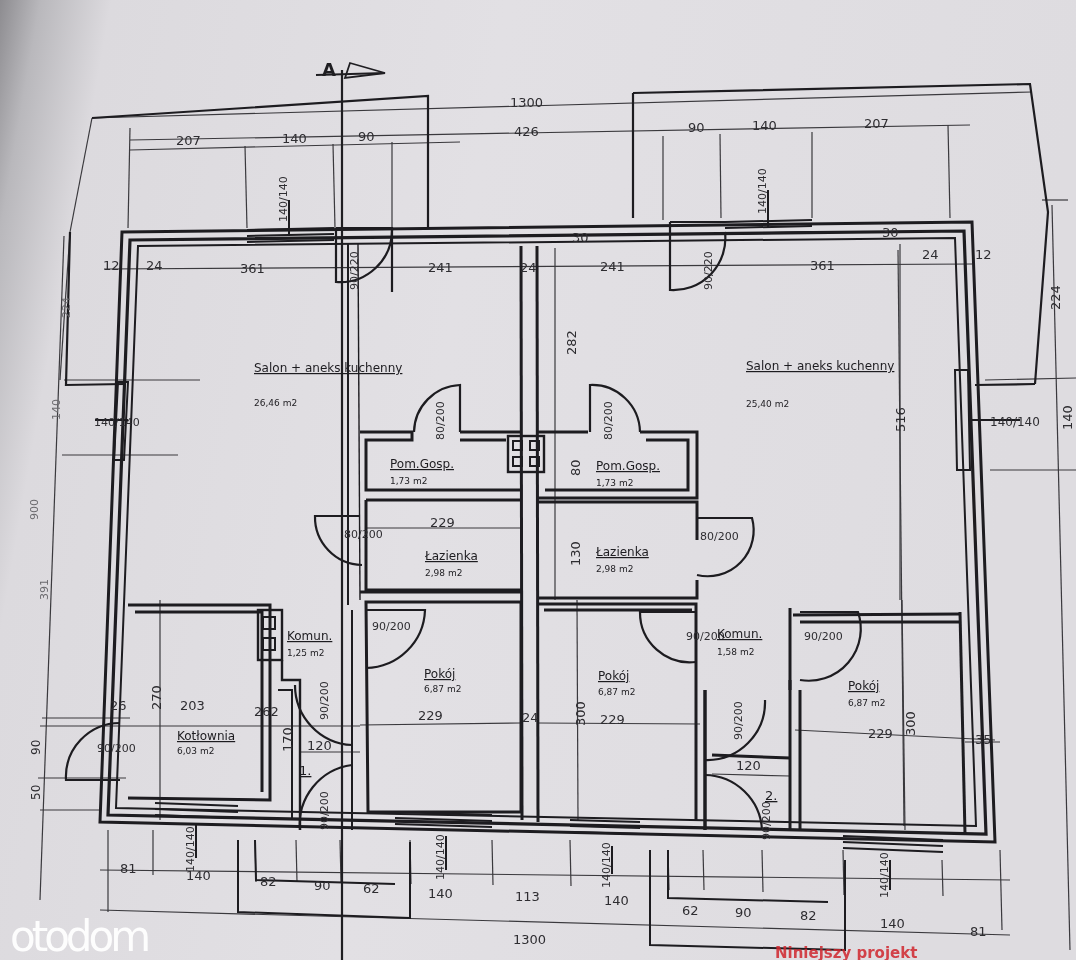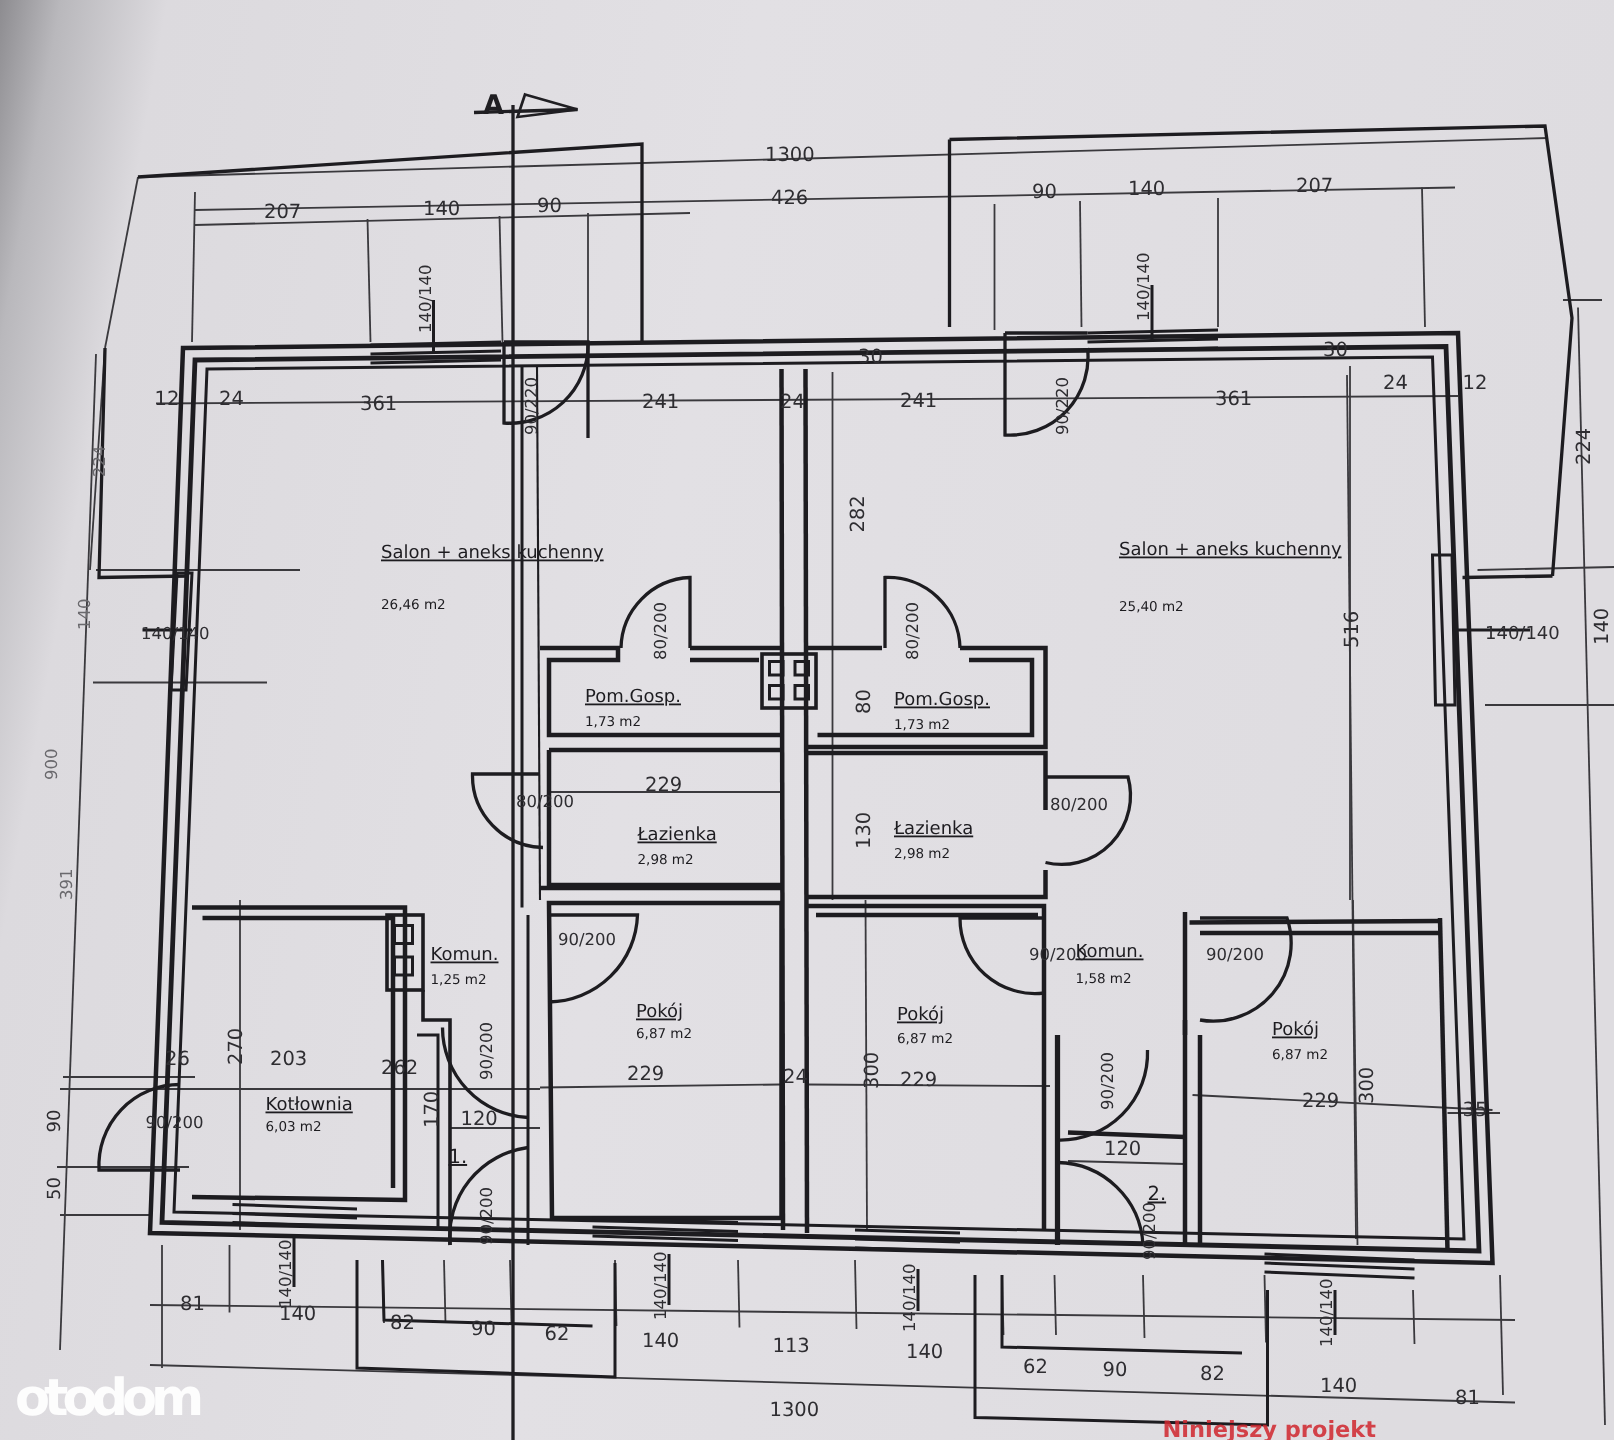--- a/index.html
+++ b/index.html
@@ -1,21 +1,21 @@
 <!DOCTYPE html>
 <html><head>
 <meta charset="utf-8">
 <style>
   html,body{margin:0;padding:0;}
   body{width:1076px;height:960px;overflow:hidden;background:#c9c7cb;font-family:"DejaVu Sans",sans-serif;}
   .page{position:absolute;left:0;top:0;width:1076px;height:960px;
         background:linear-gradient(100deg,#8d8c90 0px,#b9b8bc 40px,#dcdade 110px,#e2e0e4 500px,#dedce0 1076px);}
   svg{position:absolute;left:0;top:0;}
-  .wm{position:absolute;left:10px;top:912px;color:#fff;font-family:"DejaVu Sans",sans-serif;font-weight:bold;
-      font-size:34px;letter-spacing:-4px;opacity:.95;}
+  .wm{position:absolute;left:10px;top:912px;color:#fff;font-family:"DejaVu Sans",sans-serif;font-weight:normal;
+      font-size:42px;letter-spacing:-4px;opacity:.95;}
   .red{position:absolute;left:775px;top:944px;color:#d0262e;font-family:"DejaVu Sans",sans-serif;font-size:15px;font-weight:bold;opacity:.85;}
 </style>
 </head>
 <body>
 
 <div class="page">
 
 <svg width="1076" height="960" viewBox="0 0 1076 960" font-family="DejaVu Sans, sans-serif" fill="none" stroke="#2b2a2e">
 
   <g stroke-width="1.2" stroke="#3a393d">

